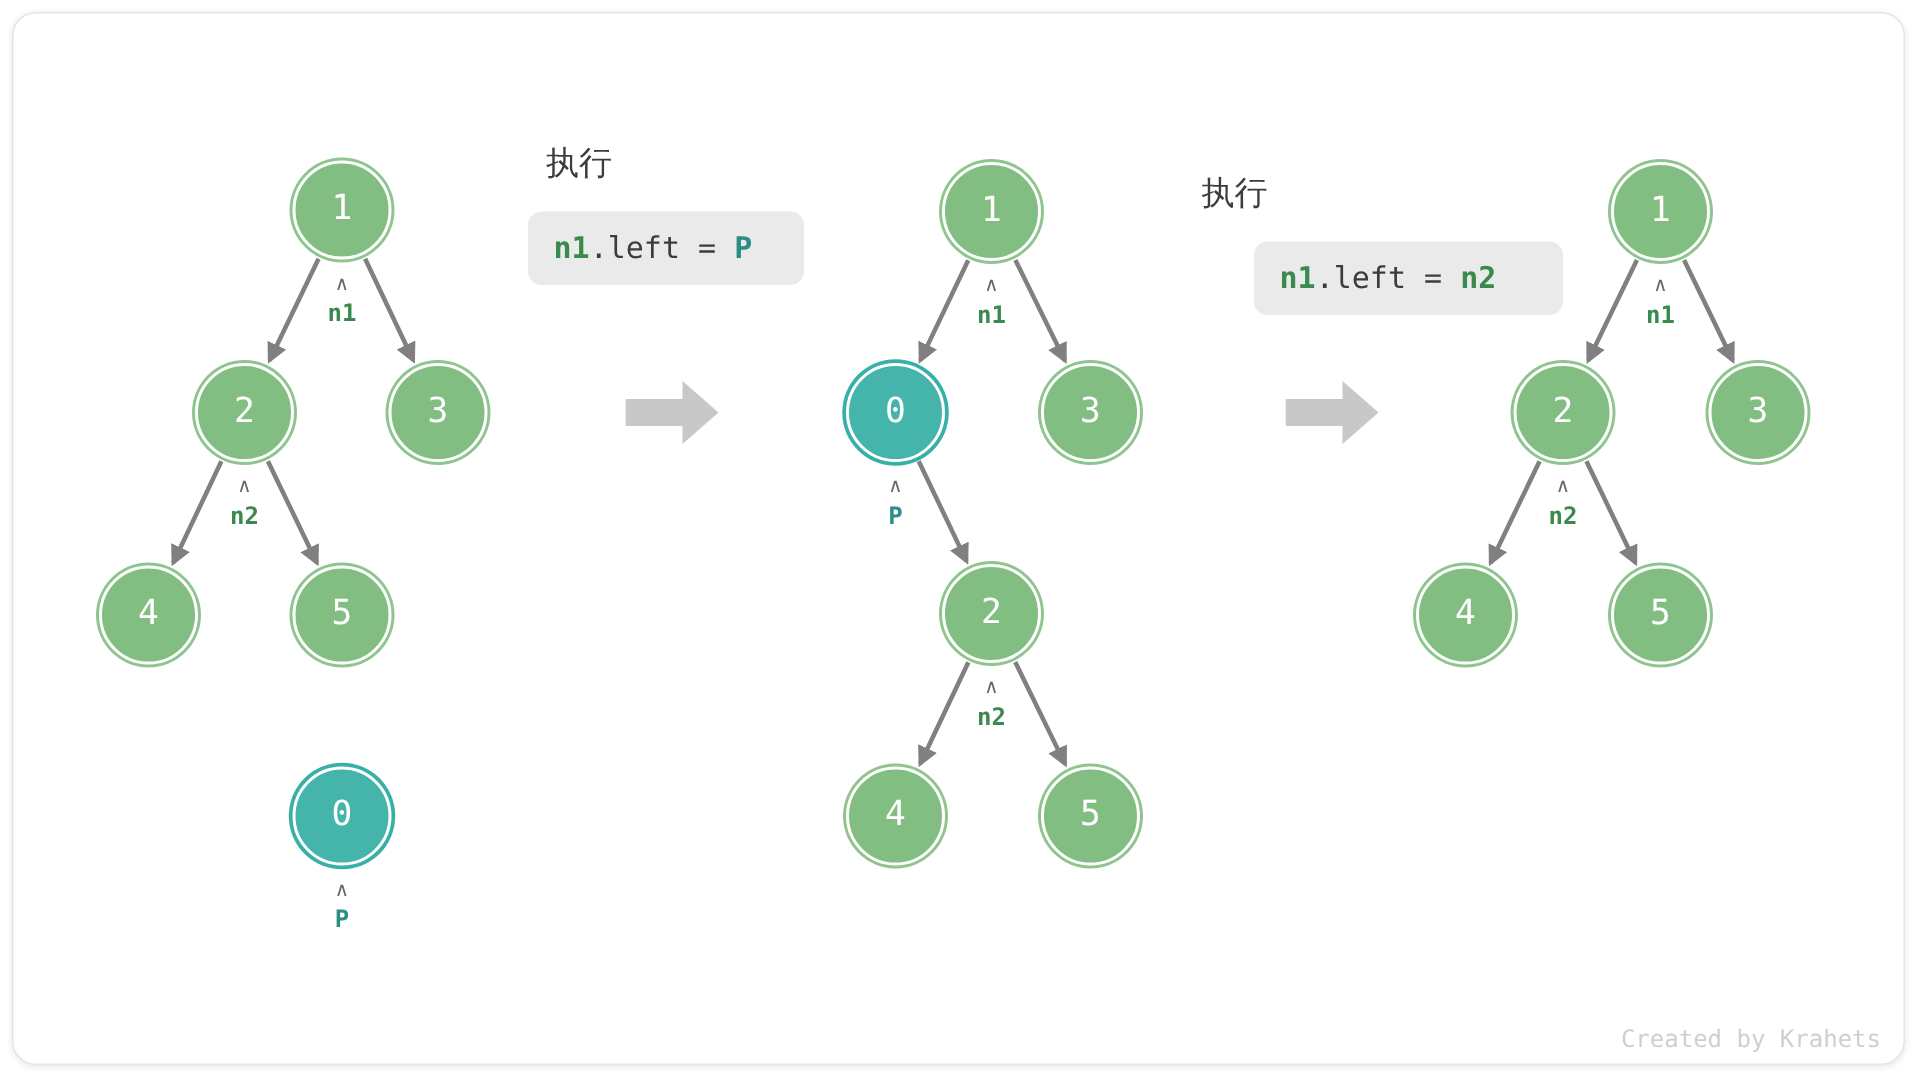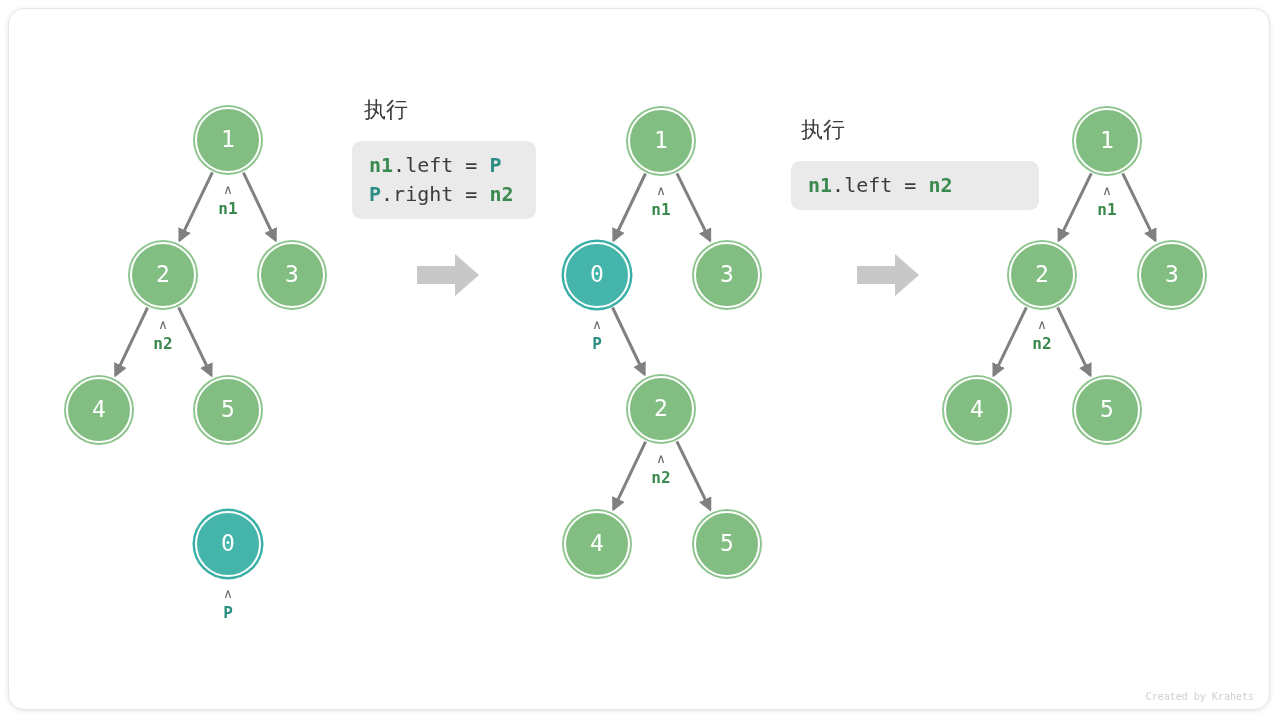--- a/index.html
+++ b/index.html
@@ -120,21 +120,21 @@
     position: absolute;
     width: 62px;
     height: 44px;
   }
   .credit {
     position: absolute;
     right: 26px;
     bottom: 18px;
     color: #cfcfcf;
     font-family: "DejaVu Sans Mono", monospace;
-    font-size: 10px;
+    font-size: 16px;
     white-space: nowrap;
   }
 </style>
 </head>
 <body>
 
 <div id="canvas">
   <div class="card"></div>
 
   <svg id="svg-layer" viewBox="0 0 1280 720" xmlns="http://www.w3.org/2000/svg">
@@ -253,18 +253,18 @@
         </svg></div>
       <div class="block-arrow" style="left: 857px; top: 253px;"><svg viewBox="0 0 62 44" width="62" height="44">
           <path d="M0 13 L38 13 L38 1 L62 22 L38 43 L38 31 L0 31 Z" fill="#c8c8c8"></path>
         </svg></div>
     </div>
   <div id="captions-layer">
       <div class="caption" style="left: 364px; top: 99px;">执行</div>
       <div class="caption" style="left: 801px; top: 119px;">执行</div>
     </div>
   <div id="codeboxes-layer">
-      <div class="codebox" style="left: 352px; top: 141px; width: 184px;"><div><span class="ident-g">n1</span><span>.left = </span><span class="ident-t">P</span></div><div><span class="ident-t">P</span><span>.right = </span><span class="ident-g">n2</span></div></div>
-      <div class="codebox" style="left: 791px; top: 161px; width: 248px;"><div><span class="ident-g">n1</span><span>.left = </span><span class="ident-g">n2</span></div></div>
+      <div class="codebox" style="left: 352px; top: 141px; width: 184px;"><div><span class="ident-g">n1</span><span>.left = </span><span class="ident-t">P</span></div></div>
+      <div class="codebox" style="left: 836px; top: 161px; width: 206px;"><div><span class="ident-g">n1</span><span>.left = </span><span class="ident-g">n2</span></div></div>
     </div>
 
   <div class="credit">Created by Krahets</div>
 </div>
 
 </body></html>

